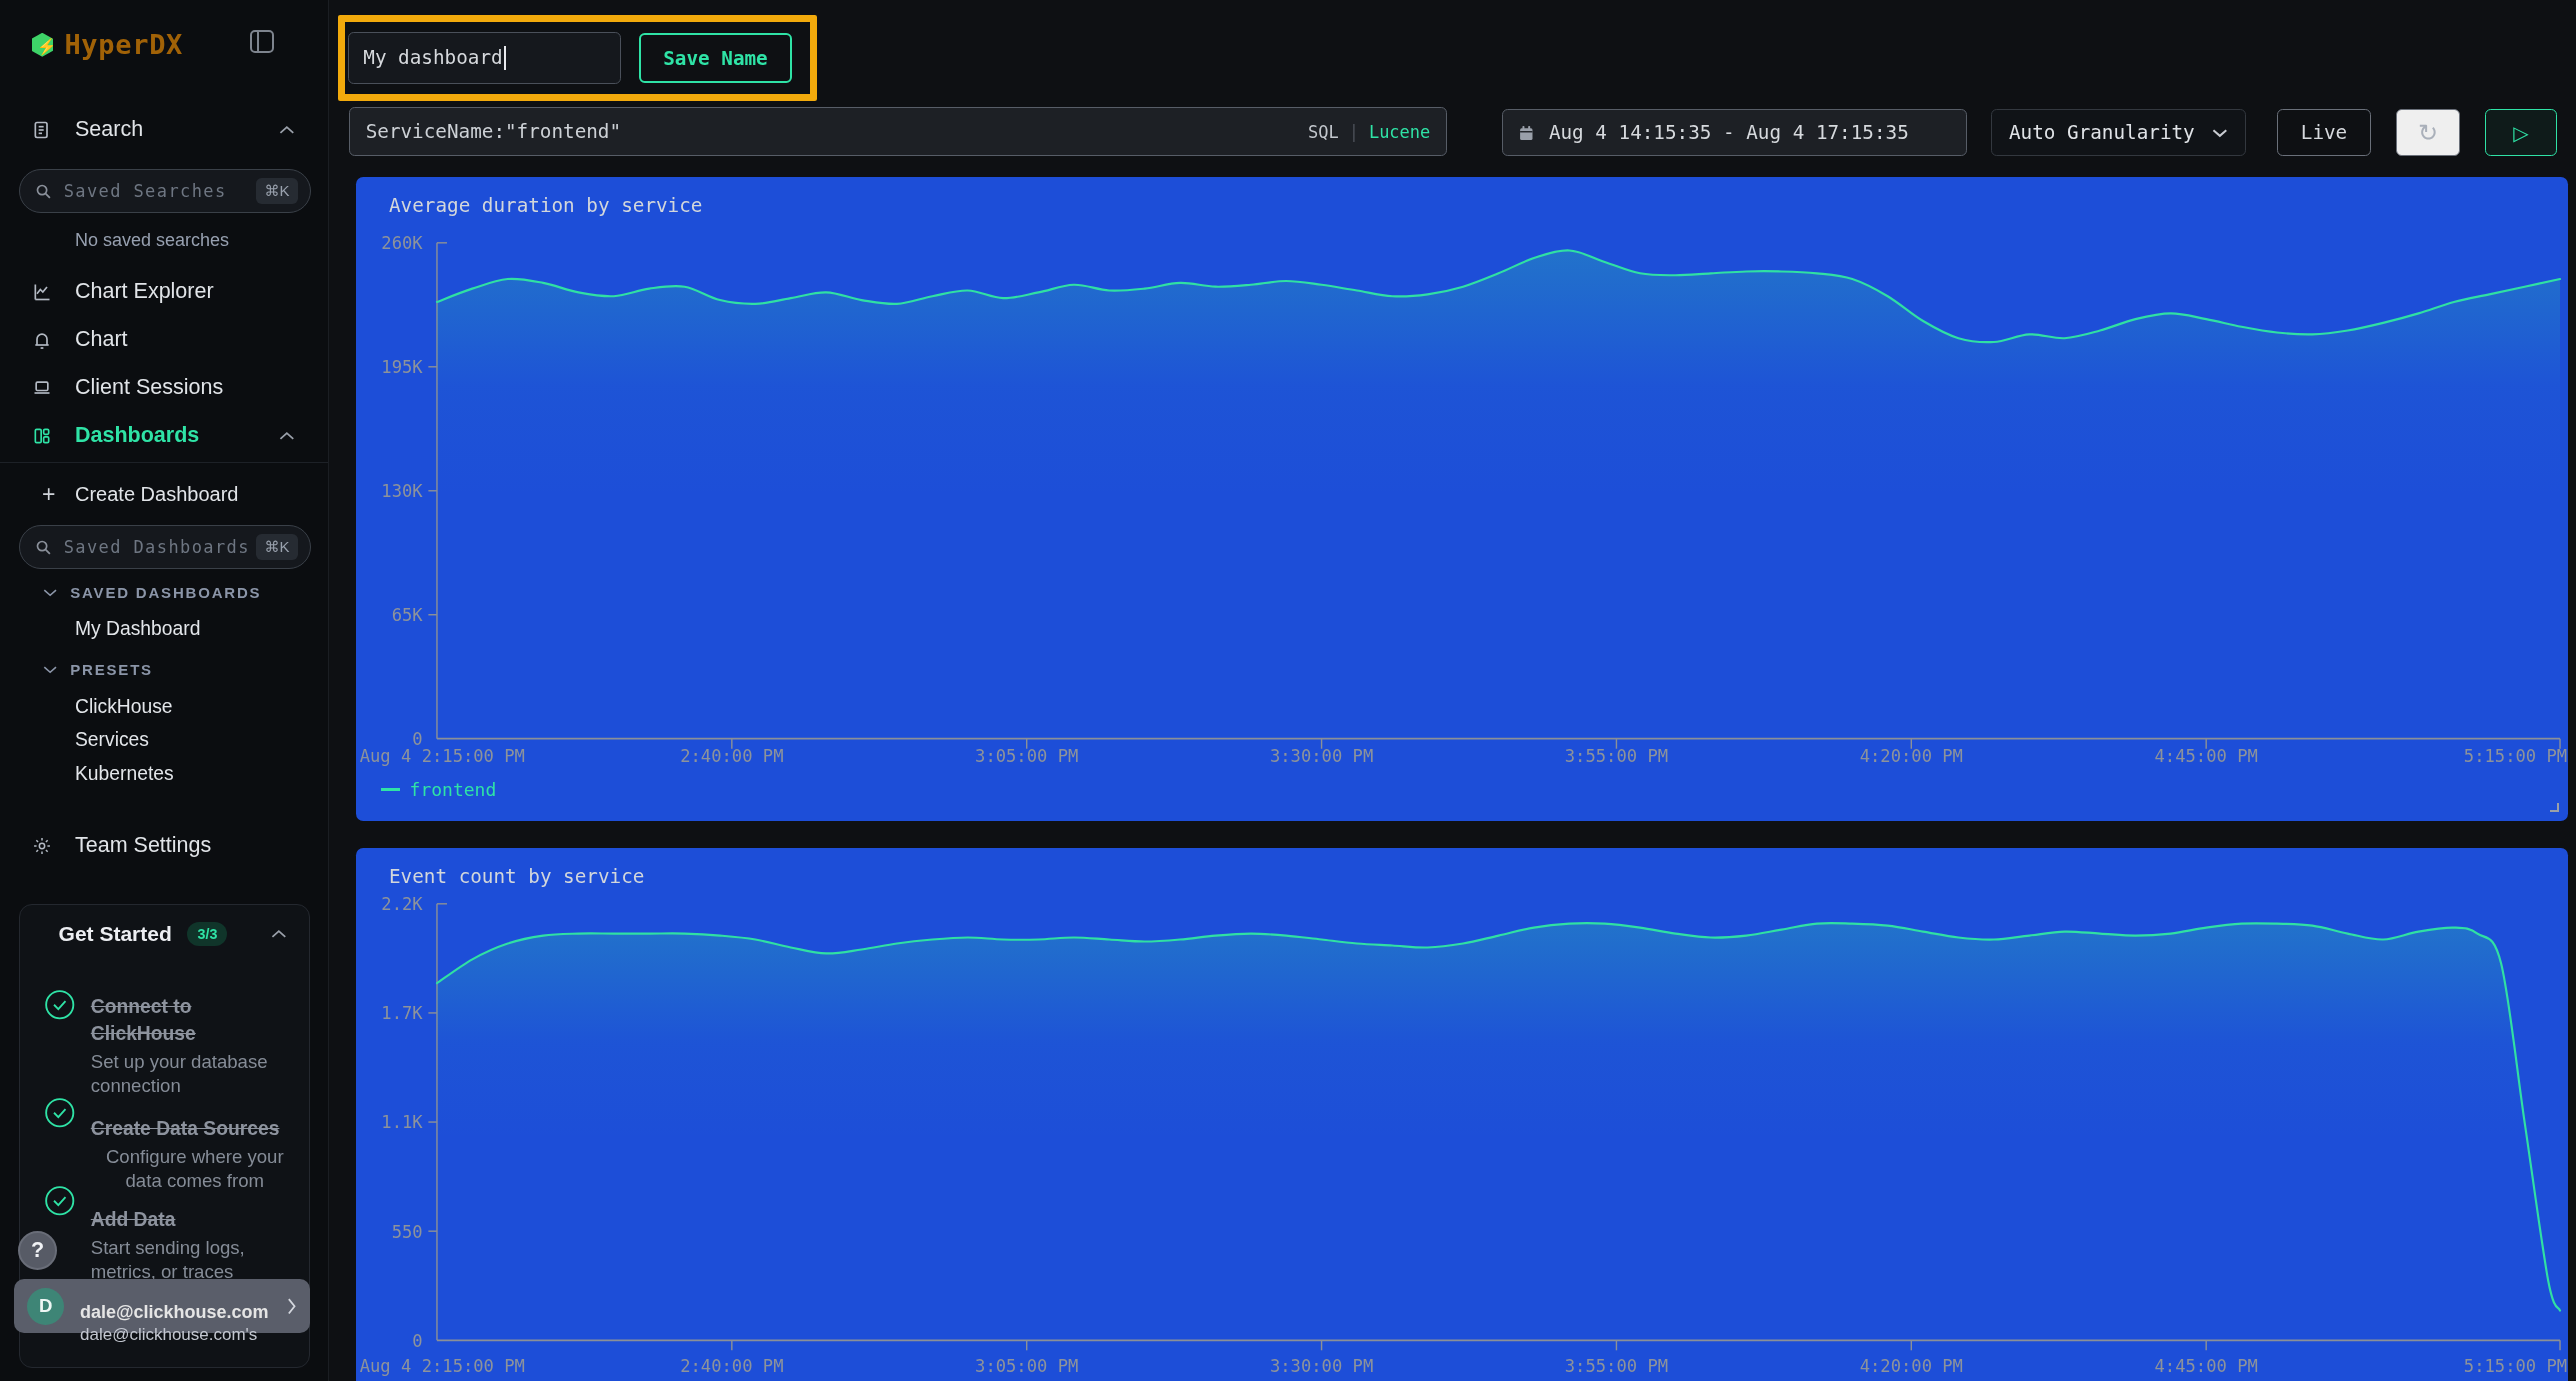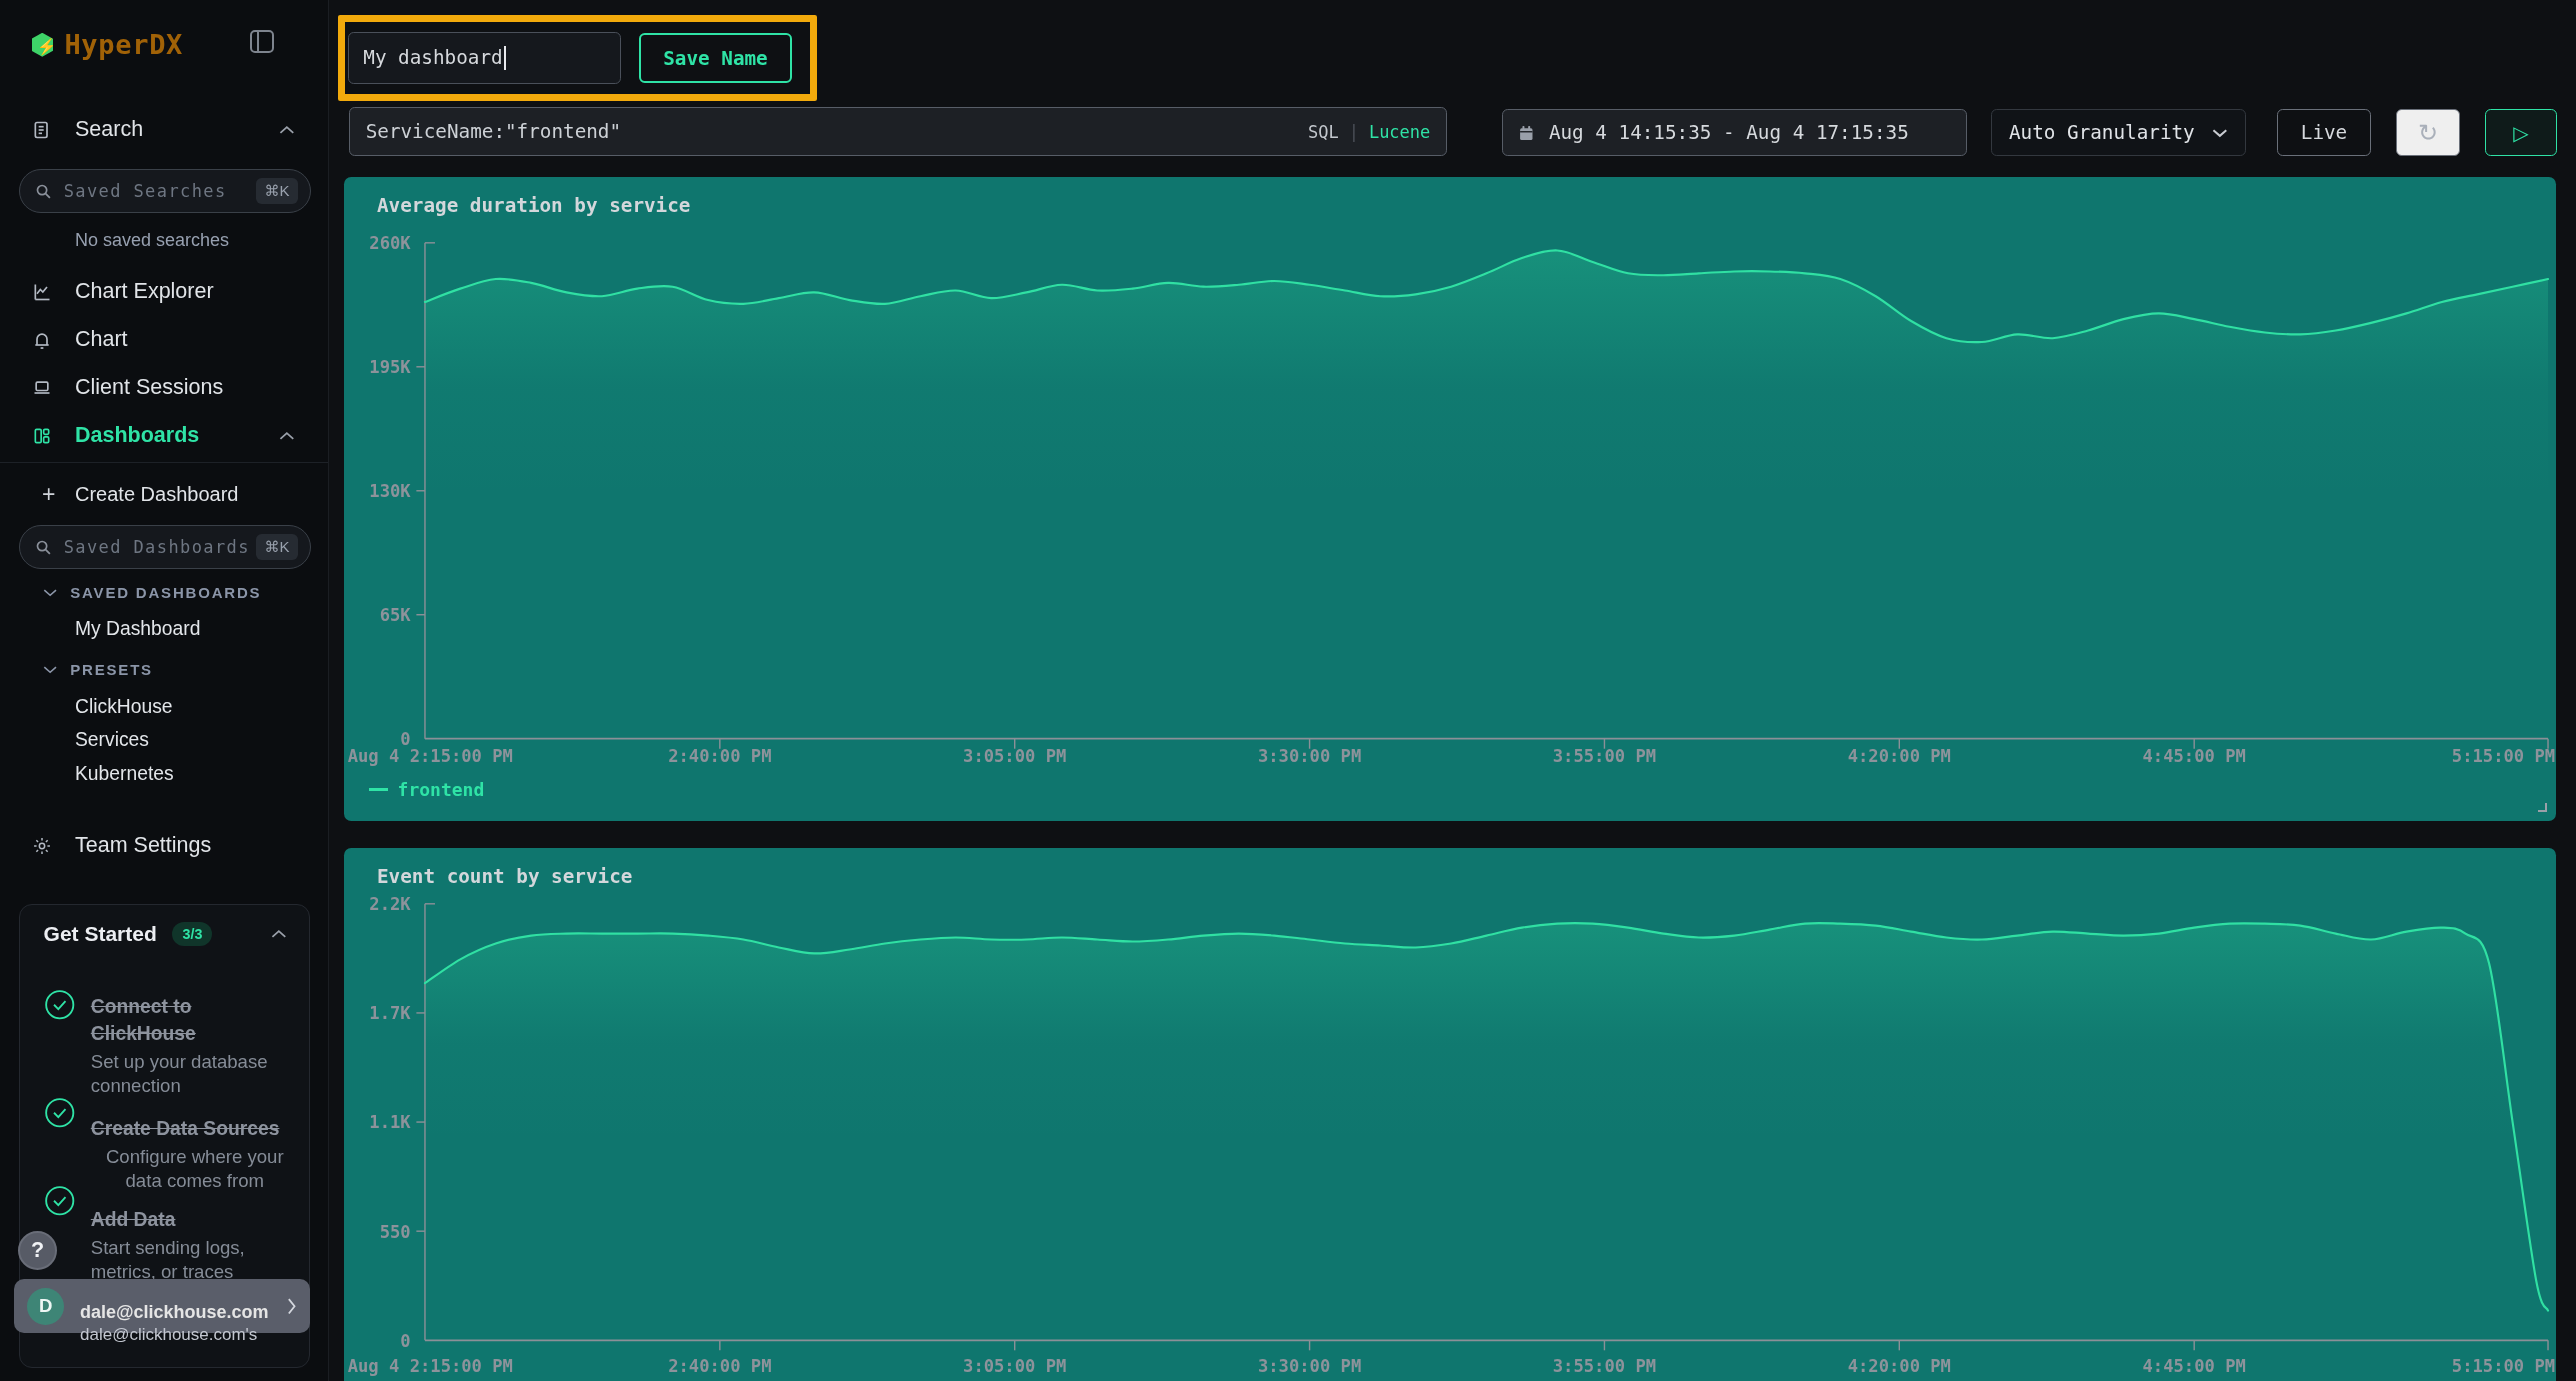--- a/index.html
+++ b/index.html
@@ -33,21 +33,21 @@
     padding:4.3px 8.6px; font-size:15px; color:#9aa2ae; }
   .muted-note { position:absolute; left:75px; font-size:18px; color:#97a0b0; }
   .side-divider { position:absolute; left:0; width:328px; height:1.4px; background:#1d2127; }
   .sec-head { position:absolute; left:43px; display:flex; align-items:center; gap:13px;
     font-size:15px; font-weight:bold; color:#8b95a8; letter-spacing:1.8px; cursor:pointer; }
   .sec-item { position:absolute; left:75px; font-size:19.3px; color:#e3e6ea; cursor:pointer; }
   .plus { position:absolute; left:42px; font-size:23px; color:#cfd3d9; }
   
   .gs-card { position:absolute; left:18.6px; top:904px; width:291px; height:464px;
     border:1.4px solid #24282f; border-radius:13px; background:#0f1216; z-index:1; }
-  .gs-head { position:absolute; left:24px; top:17px; right:21.5px; display:flex; align-items:center; }
+  .gs-head { position:absolute; left:39px; top:17px; right:21.5px; display:flex; align-items:center; }
   .gs-title { font-size:21px; font-weight:bold; color:#eceef2; }
   .gs-badge { margin-left:15.7px; background:#10352a; color:#2fe3a6; font-size:14.3px; font-weight:bold;
     border-radius:715px; padding:3.6px 10px; }
   .gs-chev { margin-left:auto; width:15.7px; height:10px; color:#9aa0aa; }
   .gs-item { position:absolute; left:24px; right:17px; display:flex; gap:15.7px; }
   .gs-check { flex:0 0 31.5px; width:31.5px; height:31.5px; margin-top:27px; }
   .gs-texts { flex:1; }
   .gs-item-title { font-size:19.3px; font-weight:bold; color:#8d939e; text-decoration:line-through; line-height:26.5px;margin-top:32px; }
   .gs-item-desc { font-size:18.6px; color:#858c97; line-height:24px; margin-top:2.9px; }
   .peek-text { position:absolute; left:56px; top:1315px; font-size:18.6px; font-weight:bold; color:#2fe3a6; z-index:0; }
@@ -92,21 +92,21 @@
   .live-btn { position:absolute; left:2277px; top:109px; width:94px; height:47px;
     border:1.4px solid #6a707a; border-radius:5.7px; background:transparent;
     color:#d6d9dd; font-size:19.3px; display:flex; align-items:center; justify-content:center; cursor:pointer; }
   .refresh-btn { position:absolute; left:2396px; top:109px; width:64px; height:47px;
     border:1.4px solid #6a707a; border-radius:5.7px; display:flex; align-items:center; justify-content:center;
     color:#aab0ba; font-size:24px; cursor:pointer; }
   .play-btn { position:absolute; left:2485px; top:109px; width:72px; height:47px;
     border:1.4px solid #2fe3a6; border-radius:5.7px; background:rgba(47,227,166,0.05);
     display:flex; align-items:center; justify-content:center; color:#2fe3a6; font-size:20px; cursor:pointer; }
   
-  .chart-card { position:absolute; left:344px; width:2212px; background:#0f766e; border-radius:7.2px;font-weight:bold; }
+  .chart-card { position:absolute; left:356px; width:2212px; background:#1d4ed8; border-radius:7.2px; }
   .card-1 { top:177px; height:644px; }
   .card-2 { top:848px; height:644px; }
   .chart-title { position:absolute; left:33px; top:17px; font-size:19.3px; color:#d3d7db; z-index:2; }
   .chart-svg { position:absolute; inset:0; }
   .legend { position:absolute; left:25px; top:602px; display:flex; align-items:center; gap:10px; z-index:2; }
   .legend-dash { width:18.6px; height:2.9px; background:#2fe3a6; }
   .legend-lbl { font-size:18px; color:#2fe3a6; }
   .resize-handle { position:absolute; right:8.6px; bottom:8.6px; width:9.3px; height:9.3px;
     border-right:2.1px solid #9aa0a8; border-bottom:2.1px solid #9aa0a8; cursor:nwse-resize; }
   svg text { font-family:"DejaVu Sans Mono", monospace; }

